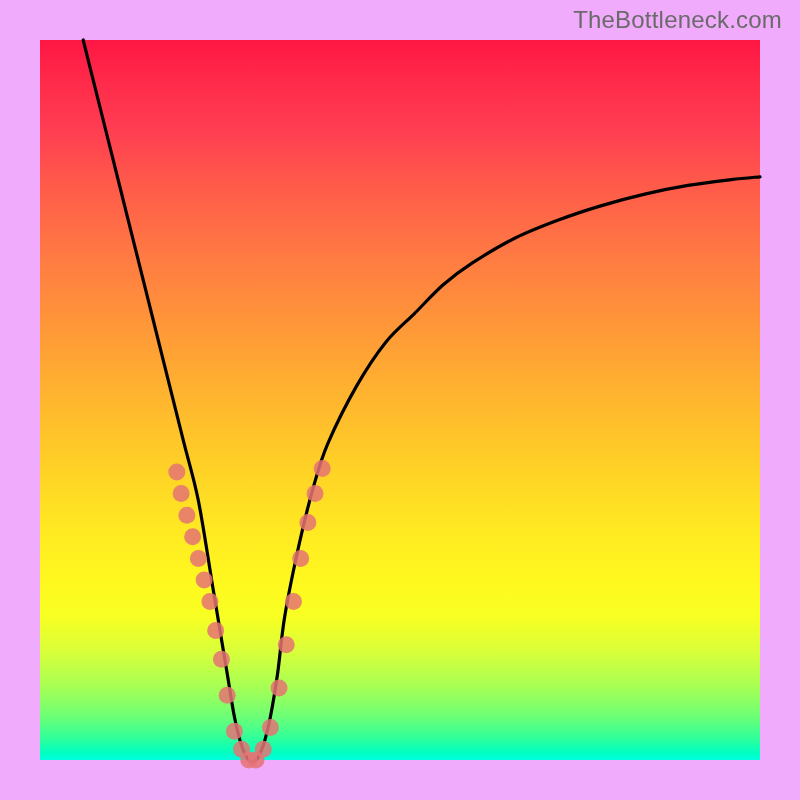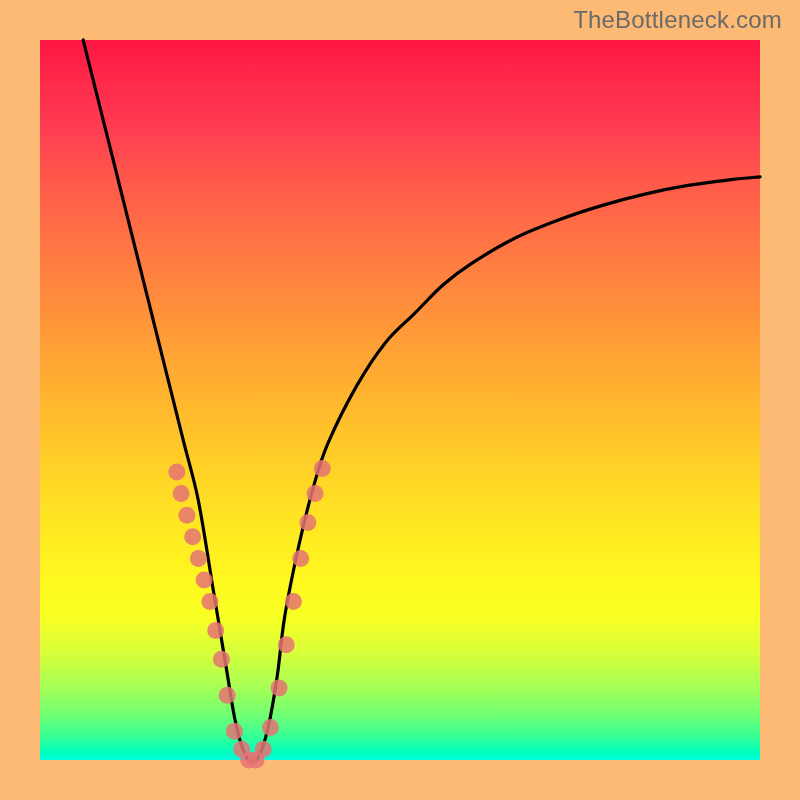--- a/index.html
+++ b/index.html
@@ -8,21 +8,21 @@
     width: 800px;
     height: 800px;
     overflow: hidden;
     background: #000;
     font-family: Arial, Helvetica, sans-serif;
   }
   .frame {
     position: relative;
     width: 800px;
     height: 800px;
-    background: #fdba74;
+    background: #f0abfc;
   }
   .plot-area {
     position: absolute;
     left: 40px;
     top: 40px;
     width: 720px;
     height: 720px;
     background: linear-gradient(
       to bottom,
       #ff1744 0%,

